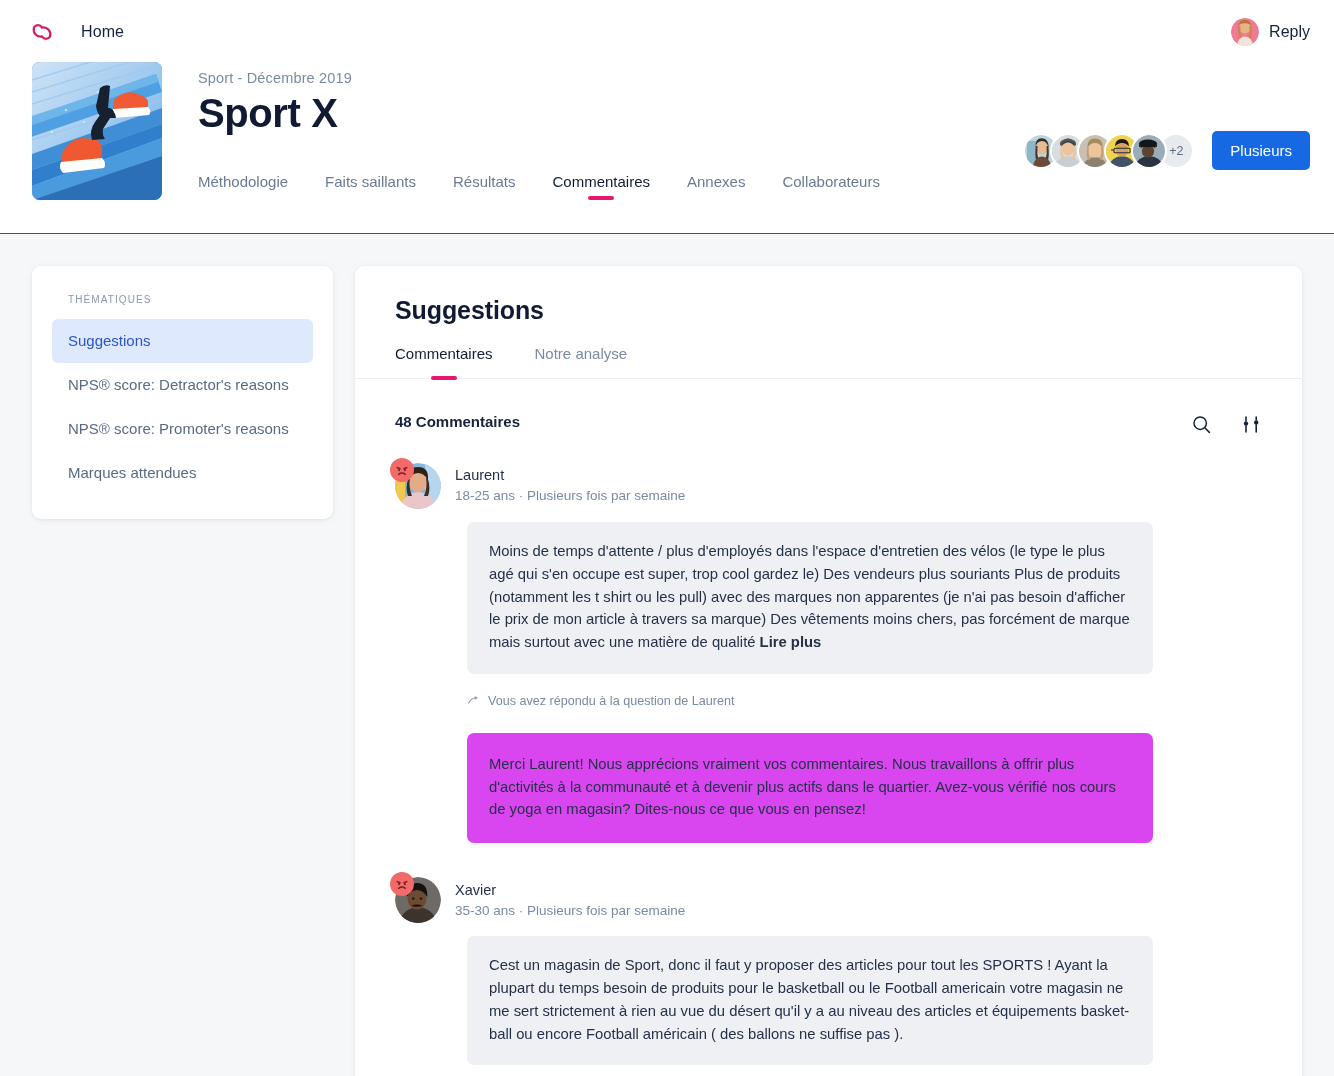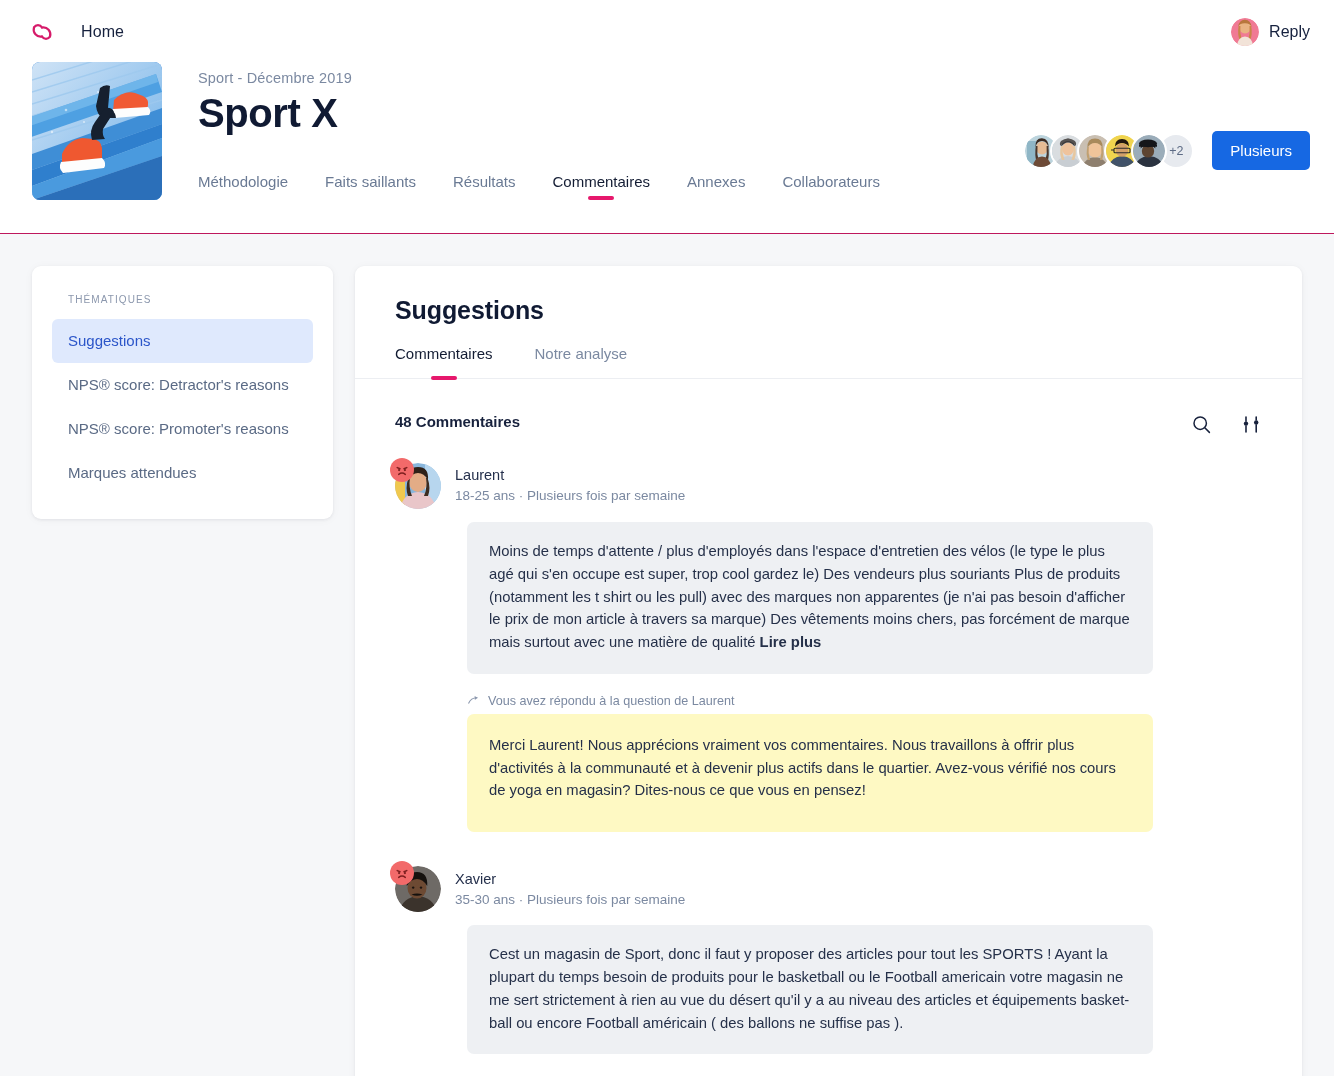--- a/index.html
+++ b/index.html
@@ -291,23 +291,23 @@
   .reply-note {
     margin-left: 72px;
     margin-top: 20px;
     display: flex;
     align-items: center;
     gap: 9px;
     font-size: 12.6px;
     color: #7b89a1;
   }
   .cm-bubble.answer {
-    background: #fef9c3;
-    margin-top: 6px;
-    padding: 20px 22px 30px 22px;
+    background: #d946ef;
+    margin-top: 25px;
+    padding: 20px 22px 22px 22px;
   }
   .reply-action {
     margin-left: 72px;
     margin-top: 22px;
     display: inline-flex;
     align-items: center;
     gap: 10px;
     font-size: 14.5px;
     color: #44557a;
     cursor: pointer;

